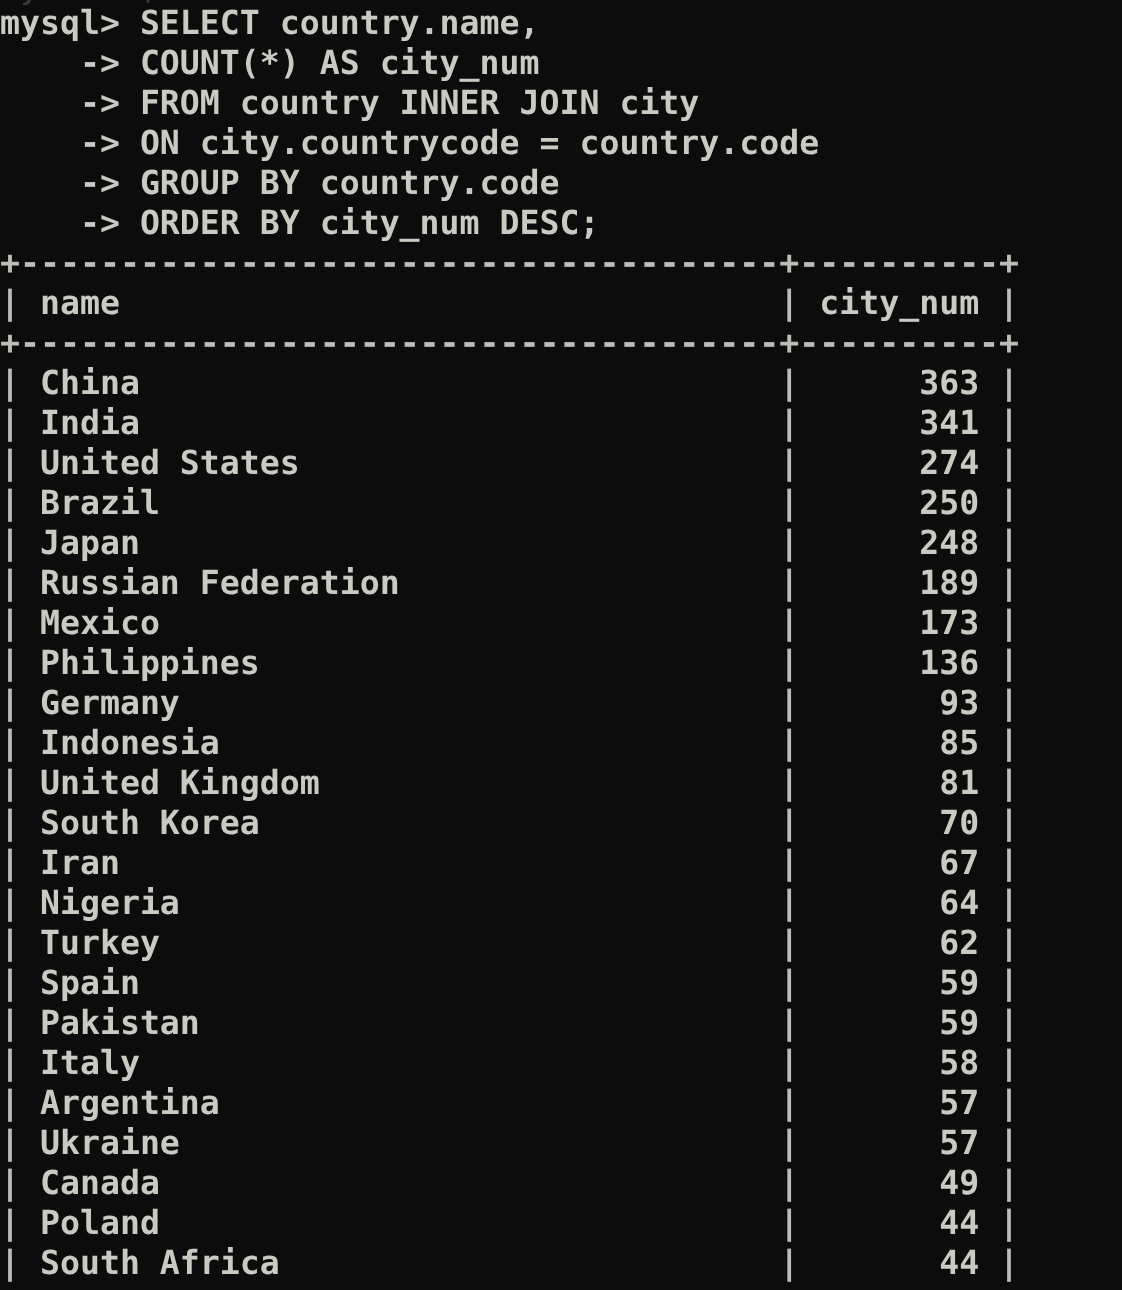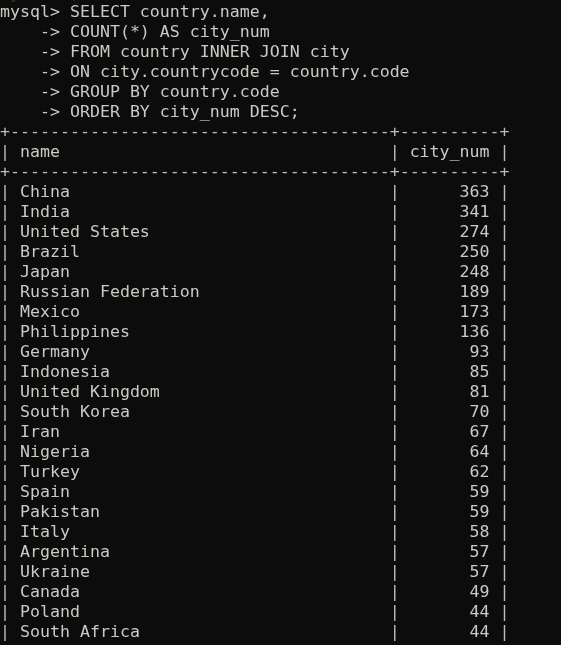--- a/index.html
+++ b/index.html
@@ -29,20 +29,21 @@
     white-space: pre;
     overflow: hidden;
     padding: 0;
     box-sizing: border-box;
   }
   .tline {
     display: block;
     height: 20px;
     white-space: pre;
     font-variant-ligatures: none;
+    font-weight: bold;
   }
   
   #scroll-remnant {
     position: absolute;
     left: 0;
     top: -16px;
     width: 561px;
     height: 20px;
     overflow: hidden;
     color: #3a3a38;

